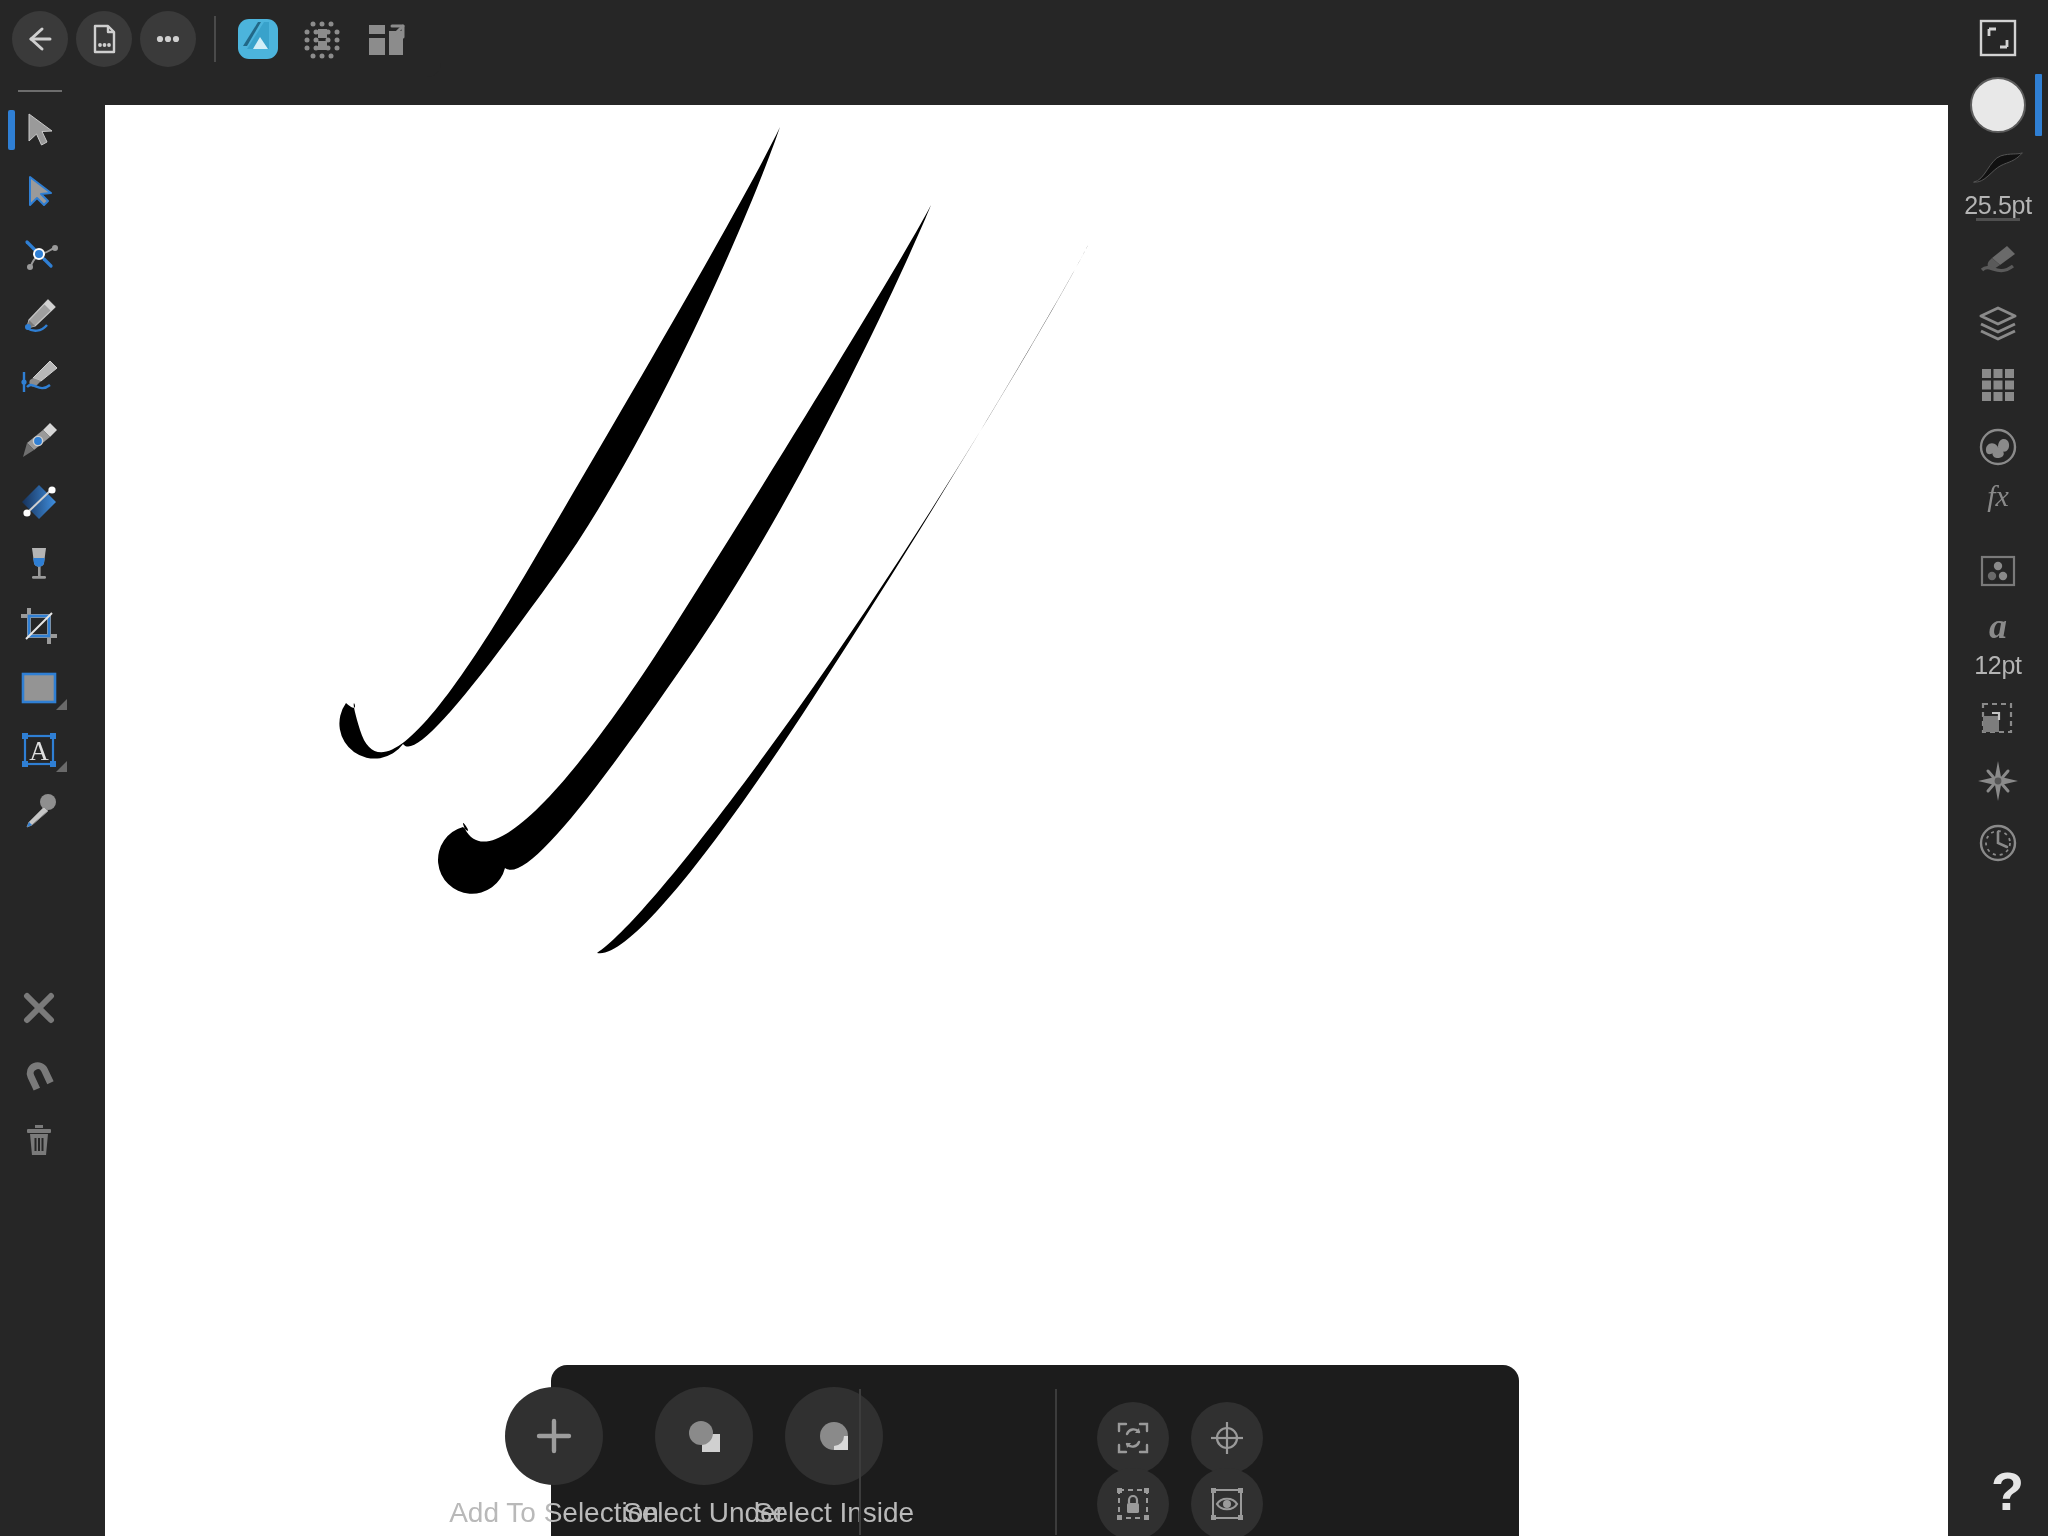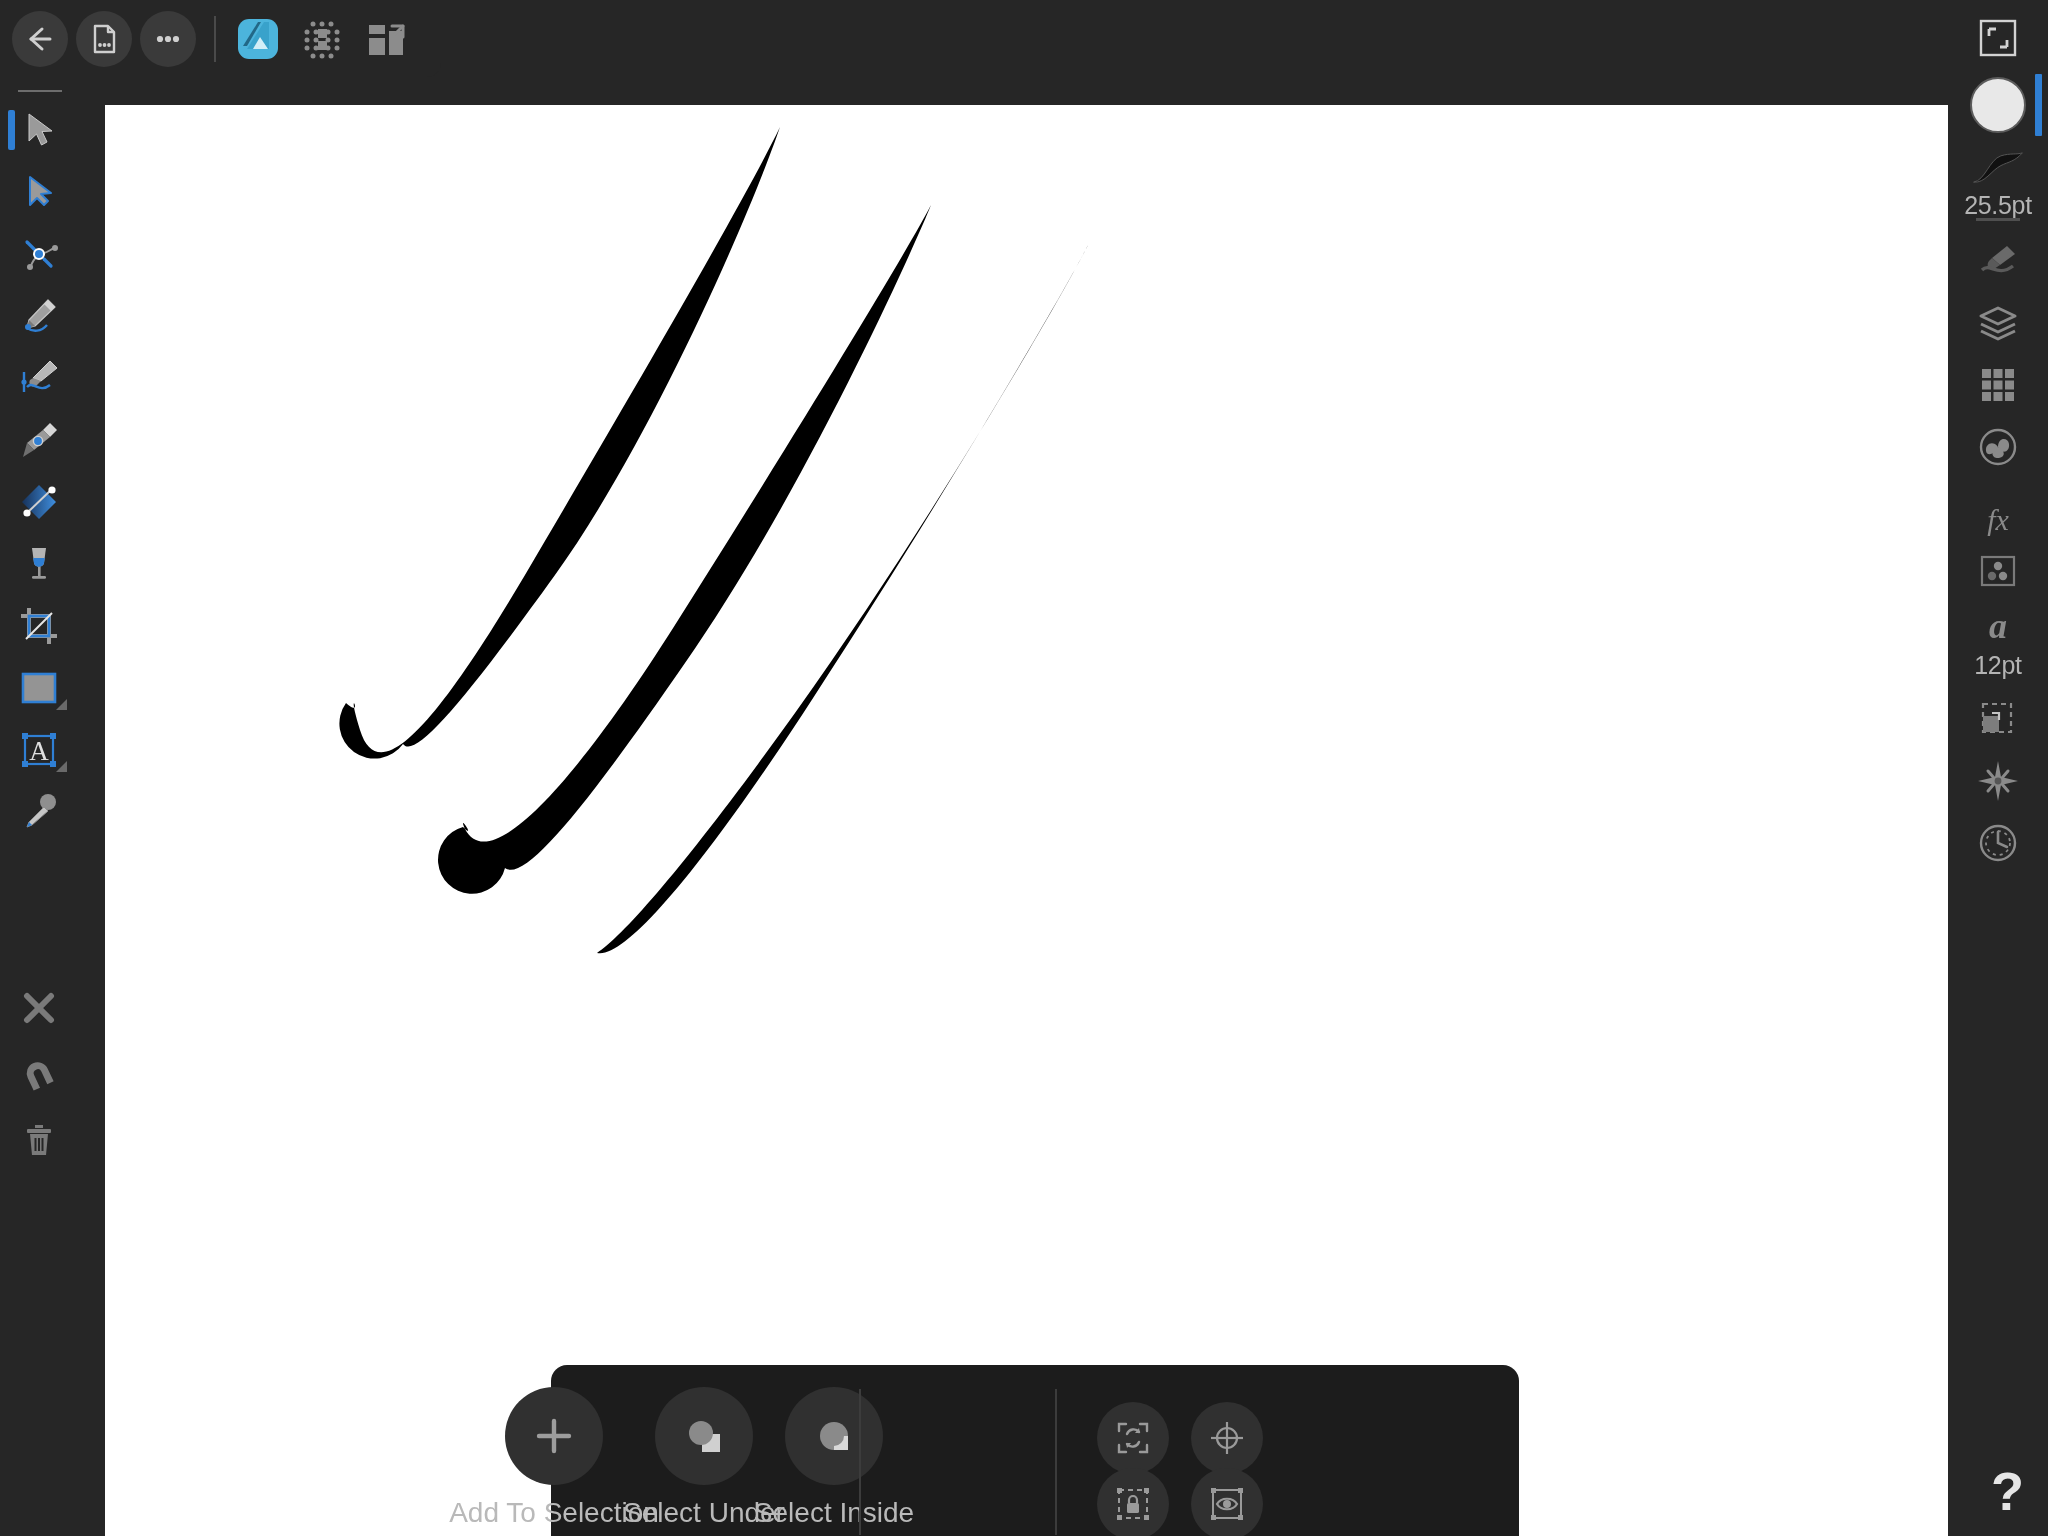--- a/index.html
+++ b/index.html
@@ -468,21 +468,21 @@
 
     <div class="rsi" style="top:416px;height:62px">
       <svg width="46" height="46" viewBox="0 0 46 46">
         <circle cx="23" cy="23" r="17" fill="none" stroke="#8a8a8a" stroke-width="2.4"></circle>
         <path d="M23 23 C 23 13, 33 13, 34 20 C 35 28, 27 31, 23 23 Z" fill="#8a8a8a"></path>
         <path d="M23 23 C 14 27, 17 35, 24 34 C 31 33, 30 26, 23 23 Z" fill="#8a8a8a"></path>
         <path d="M23 23 C 18 16, 10 20, 11 27 C 12 33, 20 30, 23 23 Z" fill="#8a8a8a"></path>
       </svg>
     </div>
 
-    <div class="rsi" style="top:490px;height:62px">
+    <div class="rsi" style="top:466px;height:62px">
       <svg width="46" height="46" viewBox="0 0 46 46">
         <text x="23" y="32" font-family="Liberation Serif, serif" font-style="italic" font-size="30" fill="#8a8a8a" text-anchor="middle">fx</text>
       </svg>
     </div>
 
     <div class="rsi" style="top:540px;height:62px">
       <svg width="44" height="44" viewBox="0 0 44 44">
         <rect x="6" y="8" width="32" height="28" fill="none" stroke="#7a7a7a" stroke-width="2.2"></rect>
         <circle cx="22" cy="17" r="4.2" fill="#8a8a8a"></circle>
         <circle cx="16" cy="27" r="4.2" fill="#6a6a6a"></circle>

